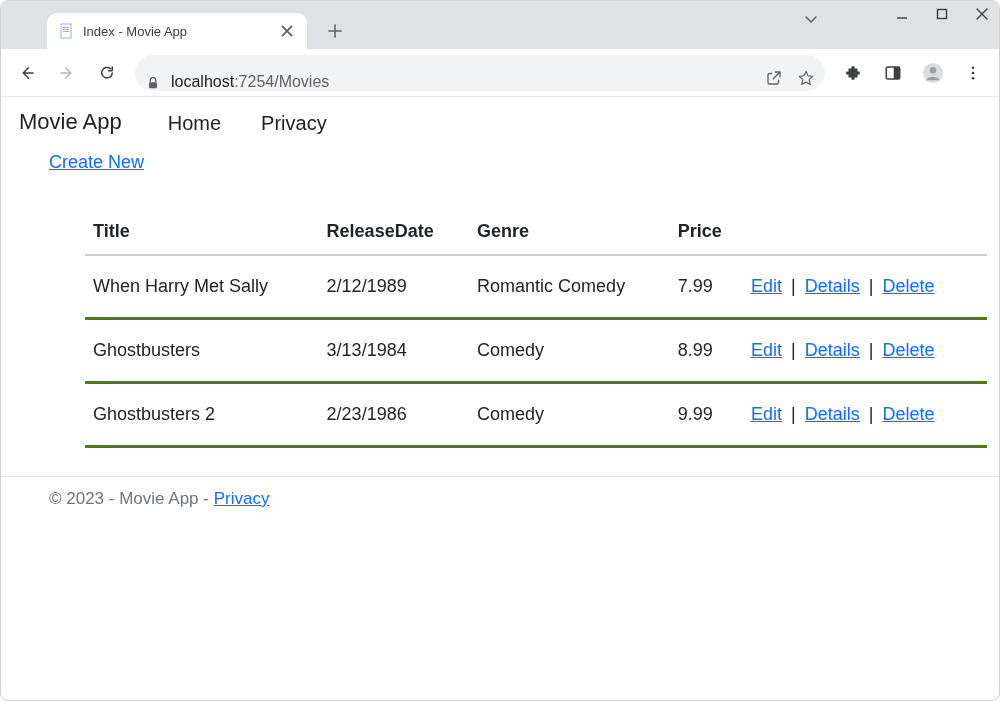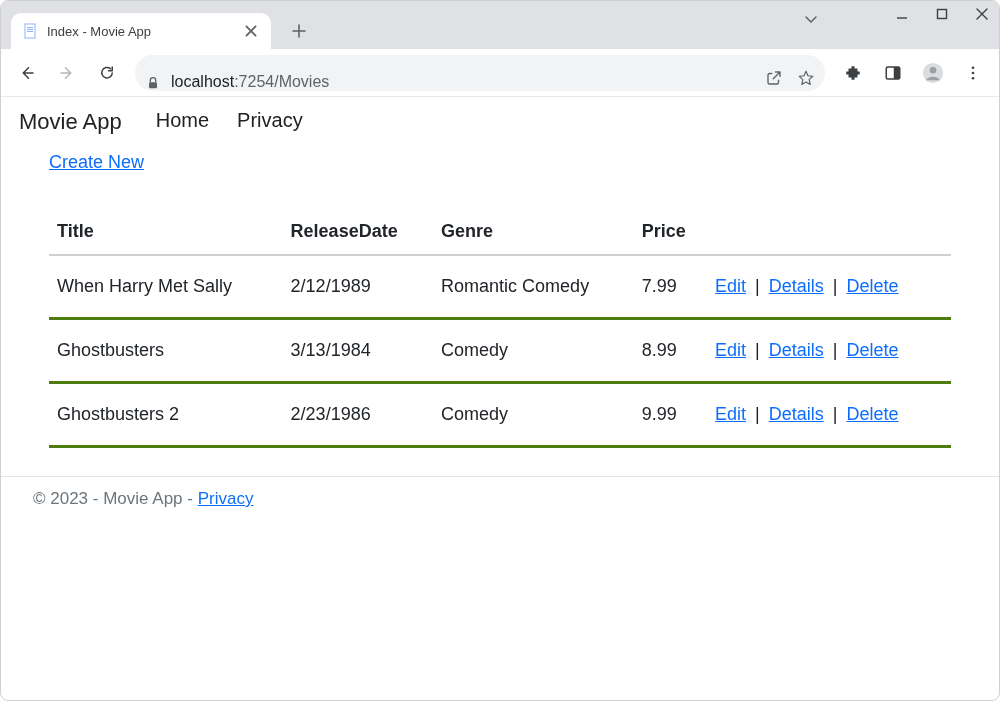--- a/index.html
+++ b/index.html
@@ -22,20 +22,21 @@
     flex-direction: column;
   }
   
   .tab-strip {
     height: 48px;
     background: #dfe1e5;
     display: flex;
     align-items: flex-end;
     position: relative;
     border-radius: 7px 7px 0 0;
+    padding-left: 36px;
   }
   .tab {
     display: flex;
     align-items: center;
     height: 36px;
     background: #fff;
     border-radius: 10px 10px 0 0;
     margin-left: 10px;
     padding: 0 12px 0 12px;
     min-width: 260px;
@@ -104,23 +105,23 @@
   .omnibox .url .path { color:#5f6368; }
   .omnibox .right-icons { margin-left:auto; display:flex; gap:14px; color:#5f6368; }
 
   
   .page {
     flex: 1;
     overflow: auto;
     display:flex; flex-direction:column;
   }
   .navbar {
-    display:flex; align-items:flex-start;
+    display:flex; align-items:flex-end;
     padding: 12px 18px 8px 18px;
-    gap: 28px;
+    gap: 40px;
     font-size: 20px;
     border-bottom: 1px solid rgba(0,0,0,0);
   }
   .navbar .brand { font-size: 22px; color:#222; text-decoration:none; margin-right: 6px; }
   .navbar .nav-link { color:#222; font-size:20px; text-decoration:none; }
   .container {
     padding: 8px 48px 0 48px;
   }
   h1 {
     font-size: 42px;
@@ -128,38 +129,39 @@
     margin: 18px 0 12px 0;
     color:#1e1e1e;
   }
   a.link { color:#0d6efd; text-decoration: underline; }
   .create-link { font-size: 18px; display:inline-block; margin-bottom: 36px; }
 
   table {
     width: 100%;
     border-collapse: collapse;
     font-size: 18px;
+    margin-left: 36px;
   }
   thead th {
     text-align: left;
     font-weight: 700;
     padding: 12px 8px;
     border-bottom: 2px solid #cfcfcf;
   }
   tbody td {
     padding: 20px 8px;
     border-bottom: 3px solid #4d7c0f;
     vertical-align: middle;
   }
   td.actions { text-align:left; white-space:nowrap; }
   td.actions .sep { color:#212529; padding: 0 4px; }
 
   .footer {
     margin-top: 28px;
-    padding: 12px 48px 12px 32px;
+    padding: 12px 48px 12px 48px;
     color:#6c757d;
     font-size: 17px;
     border-top: 1px solid #e5e5e5;
   }
   .footer a { color:#0d6efd; text-decoration: underline; }
 </style>
 </head>
 <body>
 
 <div class="browser-frame">

